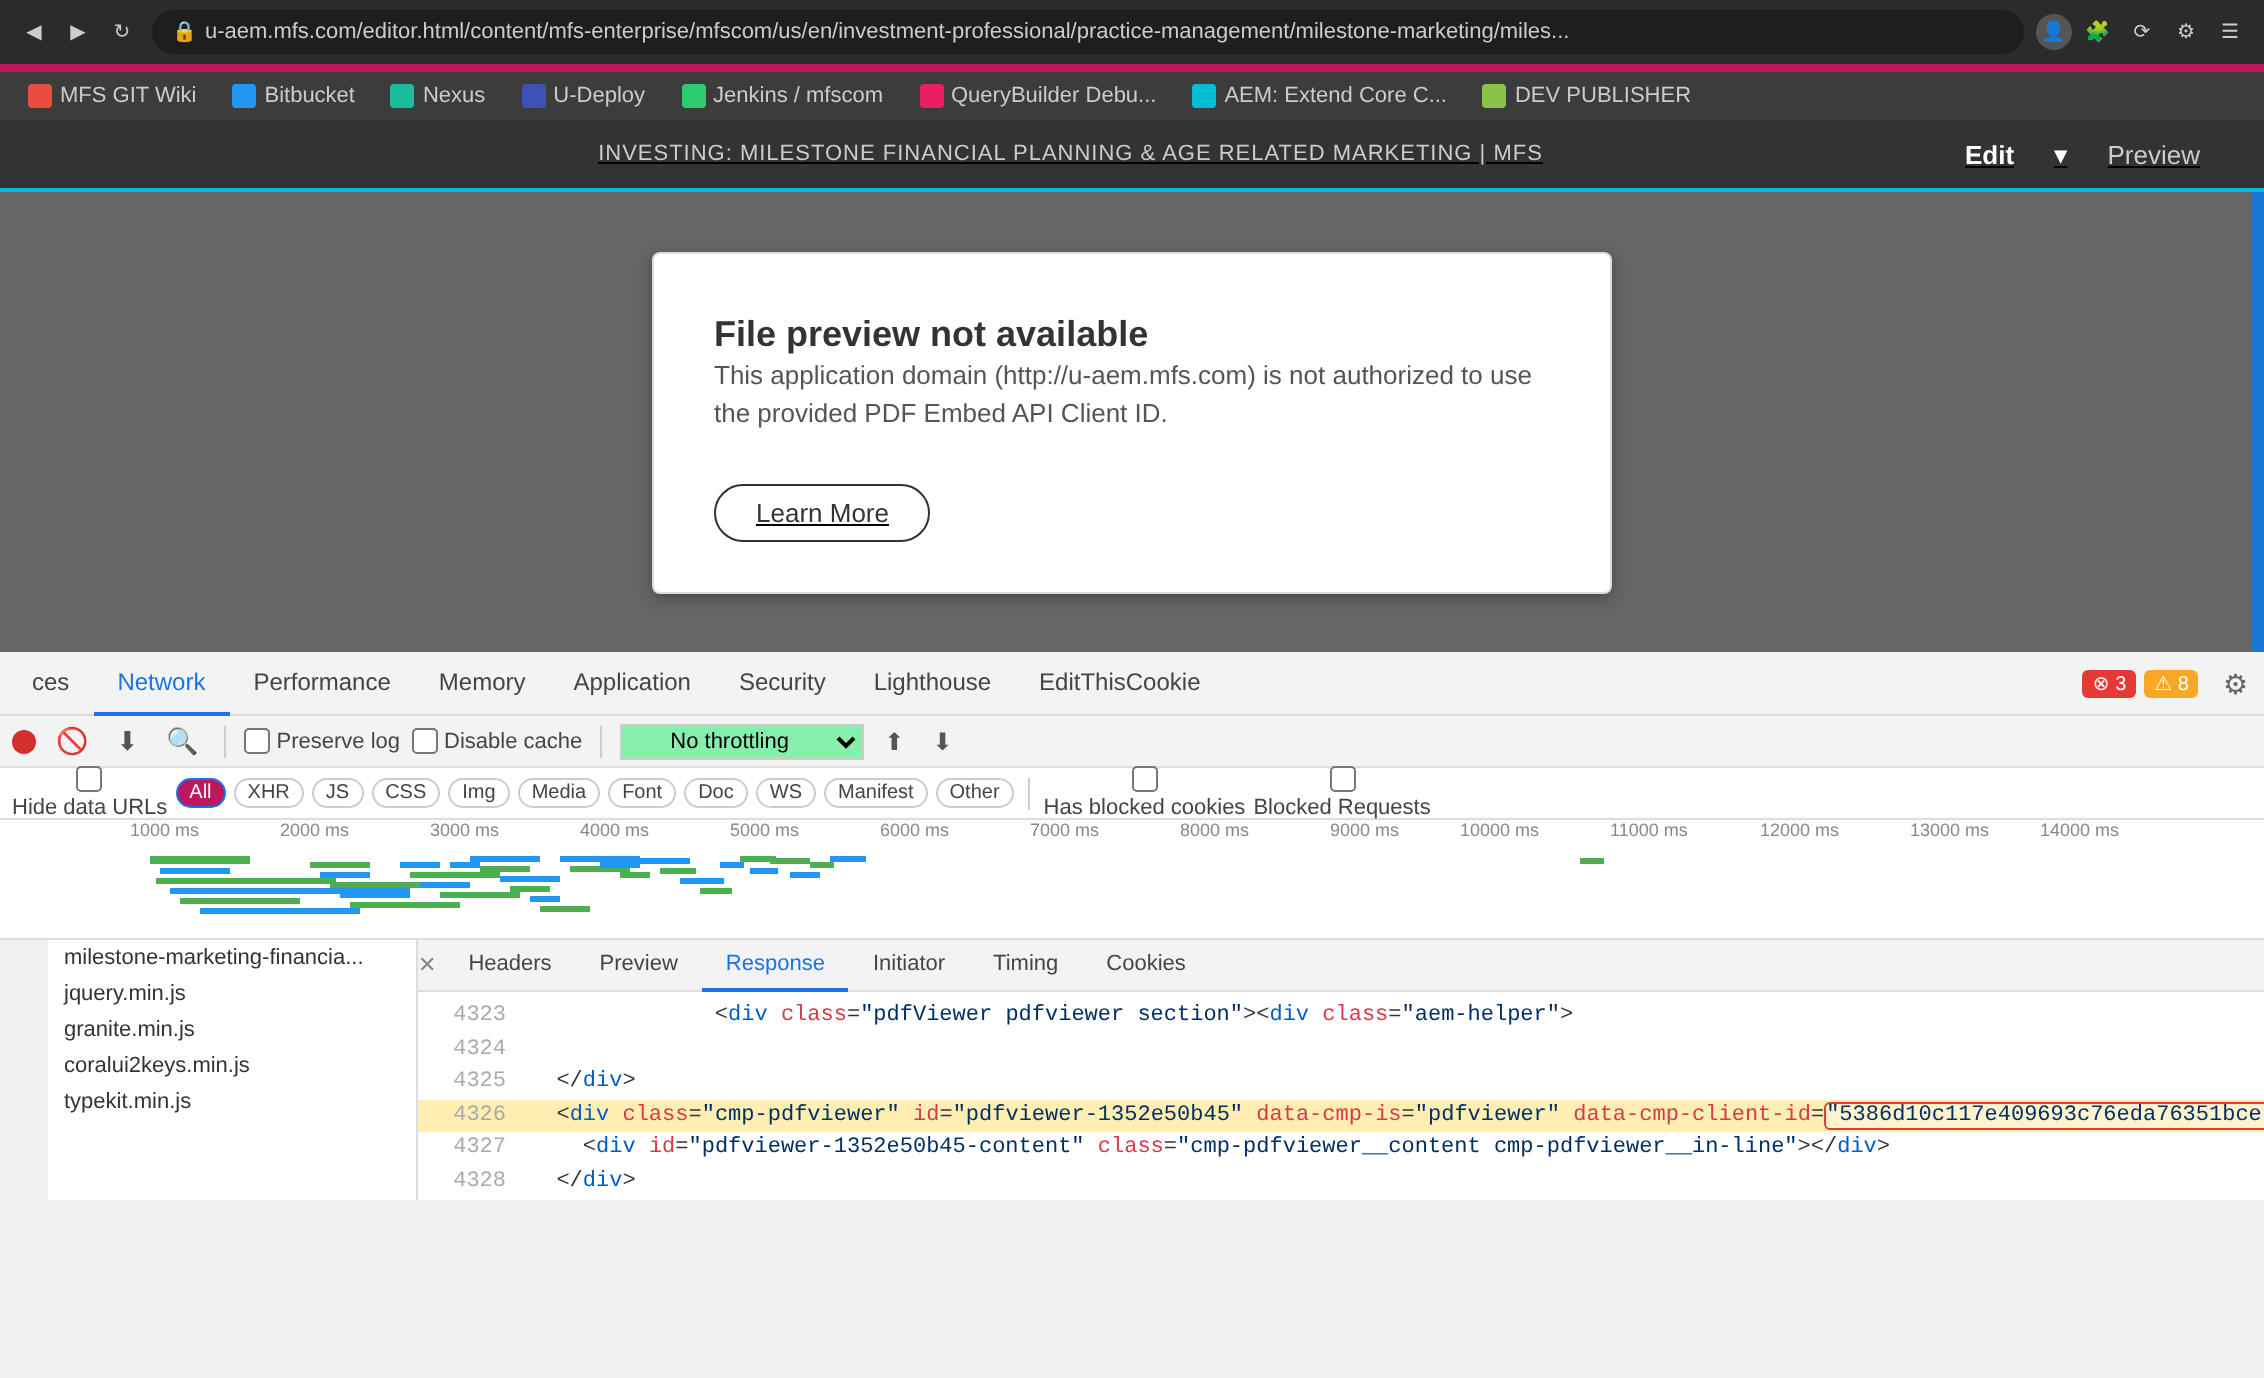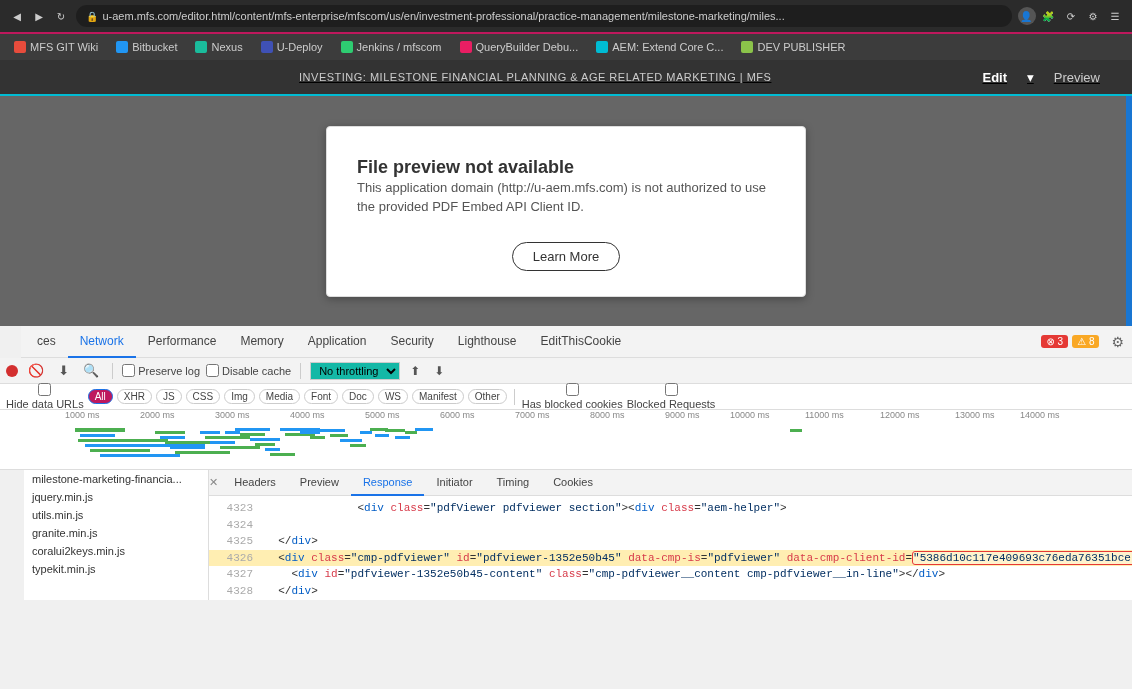--- a/index.html
+++ b/index.html
@@ -32,21 +32,21 @@
     .browser-icon.colored { background: #555; }
     
     
     .bookmarks-bar {
       background: #3c3c3c;
       height: 28px;
       display: flex;
       align-items: center;
       padding: 0 6px;
       gap: 2px;
-      border-top: 2px solid #be185d;
+      border-top: 4px solid #be185d;
     }
     .bookmark-item {
       display: flex;
       align-items: center;
       gap: 4px;
       padding: 2px 8px;
       border-radius: 3px;
       color: #ccc;
       font-size: 11px;
       cursor: pointer;
@@ -126,41 +126,41 @@
       color: #333;
     }
     .pdf-dialog-body {
       font-size: 13px;
       color: #555;
       line-height: 1.5;
       margin-bottom: 25px;
     }
     .pdf-dialog-footer {
       display: flex;
-      justify-content: center;
+      justify-content: flex-start;
+      text-decoration: underline;
     }
     .learn-more-btn {
       border: 1px solid #333;
       background: #fff;
       border-radius: 16px;
       padding: 6px 20px;
       font-size: 13px;
       cursor: pointer;
       color: #333;
     }
 
     
     .devtools-tabs {
       background: #f3f3f3;
       display: flex;
       align-items: center;
       height: 32px;
       border-bottom: 1px solid #ddd;
       padding: 0 4px;
-      margin-left: 21px;
     }
     .devtools-tab {
       padding: 0 12px;
       height: 32px;
       display: flex;
       align-items: center;
       font-size: 12px;
       color: #444;
       cursor: pointer;
       border-bottom: 2px solid transparent;
@@ -215,22 +215,22 @@
       color: #555;
       font-size: 13px;
       display: flex; align-items: center;
     }
     .toolbar-sep { width: 1px; height: 16px; background: #ccc; margin: 0 3px; }
     .toolbar-checkbox-label { display: flex; align-items: center; gap: 3px; font-size: 11px; color: #444; cursor: pointer; white-space: nowrap; }
     .toolbar-checkbox-label input { cursor: pointer; }
     .throttle-select {
       font-size: 11px;
       border: 1px solid #ccc;
-      background: #14b8a6;
-      padding: 1px 4px;
+      background: #86efac;
+      padding: 1px 20px;
       height: 18px;
       cursor: pointer;
     }
     .upload-btn { font-size: 12px; color: #555; }
     .download-btn { font-size: 12px; color: #555; }
 
     
     .filter-bar {
       background: #fff;
       display: flex;
@@ -609,23 +609,20 @@
   <div class="request-area">
 
     <div class="file-list">
       <div class="file-item">
         <span>milestone-marketing-financia...</span>
       </div>
       <div class="file-item">
         <span>jquery.min.js</span>
       </div>
       <div class="file-item">
-        <span>utils.min.js</span>
-      </div>
-      <div class="file-item">
         <span>granite.min.js</span>
       </div>
       <div class="file-item">
         <span>coralui2keys.min.js</span>
       </div>
       <div class="file-item">
         <span>typekit.min.js</span>
       </div>
     </div>
 

